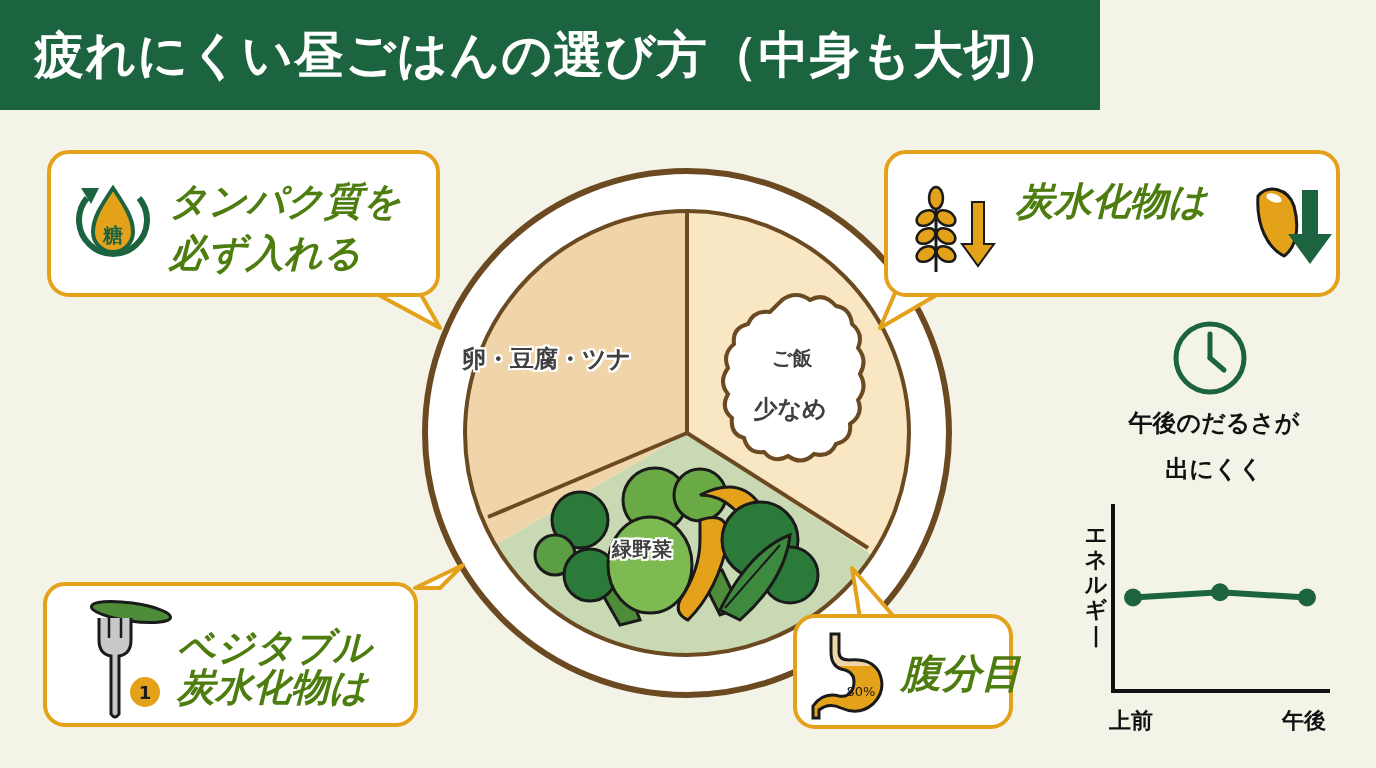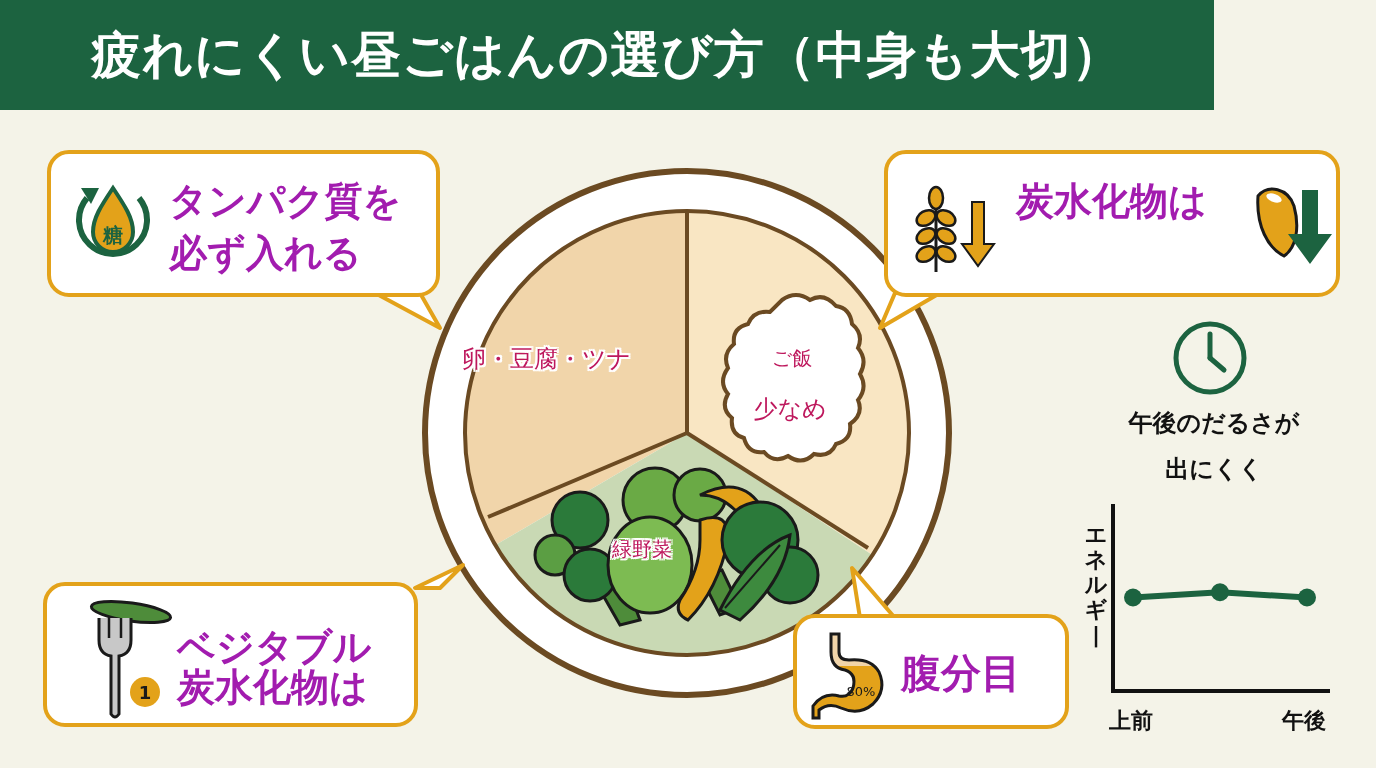--- a/index.html
+++ b/index.html
@@ -4,39 +4,40 @@
 <style>
   * { box-sizing: border-box; margin: 0; padding: 0; }
   html, body { width: 1376px; height: 768px; overflow: hidden; }
   body {
     position: relative;
     background: #f4f3e8;
     font-family: "DejaVu Sans", "Liberation Sans", sans-serif;
     color: #111;
   }
   .header {
-    position: absolute; left: 0; top: 0; width: 1214px; height: 110px;
+    position: absolute; left: 0; top: 0; width: 1100px; height: 110px;
     background: #1c6340;
     display: flex; align-items: center; justify-content: center;
   }
   .header h1 {
     color: #fff; font-size: 50px; font-weight: bold; letter-spacing: 1px;
     font-family: "DejaVu Sans", sans-serif;
   }
   .bubble {
     position: absolute; background: #fff;
     border: 4px solid #e3a21a; border-radius: 22px;
   }
   .btext {
-    position: absolute; font-weight: bold; font-size: 38px; line-height: 54px; color: #a21caf;
+    position: absolute; font-weight: bold; font-size: 38px; line-height: 54px; color: #4d7c0f;
     white-space: nowrap;
+    font-style: italic;
   }
   .svgabs { position: absolute; left: 0; top: 0; }
   .plate-label {
-    position: absolute; font-weight: normal; color: #be185d; white-space: nowrap;
+    position: absolute; font-weight: bold; color: #404040; white-space: nowrap;
     text-shadow: 2px 2px 0 #fff, -2px -2px 0 #fff, 2px -2px 0 #fff, -2px 2px 0 #fff,
                  0 2px 0 #fff, 0 -2px 0 #fff, 2px 0 0 #fff, -2px 0 0 #fff;
   }
   .side-text { position: absolute; font-weight: bold; font-size: 24px; line-height: 46px; text-align: center; color: #111; white-space: nowrap; }
   .axis-label { position: absolute; font-weight: bold; font-size: 22px; color: #111; }
   .ylabel-ch { display: block; line-height: 25px; text-align: center; }
 </style>
 </head>
 <body>
 
@@ -145,21 +146,21 @@
     <path d="M30,22 L30,44 Q30,58 42,60 L42,118 Q46,124 50,118 L50,60 Q62,58 62,44 L62,22" fill="#c8c8c8" stroke="#1a1a1a" stroke-width="3"></path>
     <line x1="40" y1="22" x2="40" y2="42" stroke="#1a1a1a" stroke-width="2.5"></line>
     <line x1="52" y1="22" x2="52" y2="42" stroke="#1a1a1a" stroke-width="2.5"></line>
     <circle cx="76" cy="96" r="15" fill="#e3a21a"></circle>
     <text x="76" y="103" text-anchor="middle" font-size="18" font-weight="bold" fill="#1a1a1a" font-family="DejaVu Sans, sans-serif">1</text>
   </svg>
   <div class="btext" style="left:130px; top:34px;">ベジタブル</div>
   <div class="btext" style="left:130px; top:74px;">炭水化物は</div>
 </div>
 
-<div class="bubble" style="left:793px; top:614px; width:276px; height:115px;">
+<div class="bubble" style="left:793px; top:614px; width:220px; height:115px;">
   <svg style="position:absolute; left:12px; top:12px;" width="90" height="90" viewBox="0 0 90 90">
     <defs>
       <clipPath id="stomachclip">
         <path d="M30,4 L30,22 Q30,30 40,30 Q62,28 70,42 Q78,60 64,74 Q50,86 32,78 Q20,72 10,80 L10,88 L4,88 L4,76 Q14,62 30,66 Q40,68 44,58 Q48,44 36,40 Q22,38 22,22 L22,4 Z"></path>
       </clipPath>
     </defs>
     <g clip-path="url(#stomachclip)">
       <rect x="0" y="0" width="90" height="40" fill="#f1d5aa"></rect>
       <rect x="0" y="36" width="90" height="60" fill="#e3a21a"></rect>
     </g>

